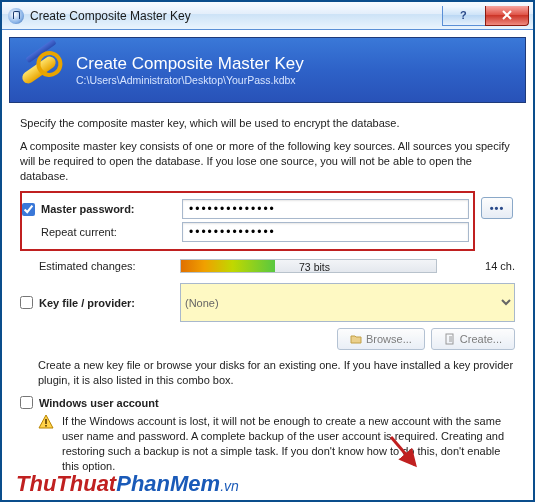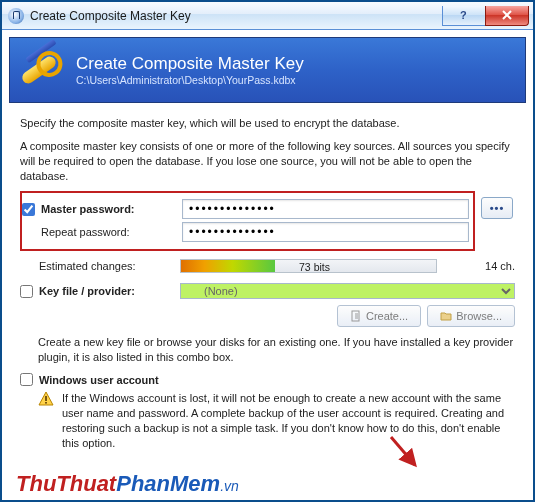--- a/index.html
+++ b/index.html
@@ -106,21 +106,21 @@
     padding-left:6px;
   }
   .qbar-fill{
     position:absolute; left:0; top:0; bottom:0; width:37%;
     background:linear-gradient(to right,#e07000 0%,#f0a000 25%,#c0d800 55%,#58c840 100%);
   }
   .qbar-text{ position:absolute; width:100%; text-align:center; font-size:10.5px; top:0; line-height:14px; color:#222;}
   .qchars{ width:78px; text-align:right; font-size:11px; padding-left:8px;}
 
   .select-row select{
-    flex:1; height:16px; border:1px solid #a8b8cc; background:#bef264; font-size:11px; color:#666; padding:0 19px;
+    flex:1; height:39px; border:1px solid #a8b8cc; background:#fef9c3; font-size:11px; color:#666; padding:0 0;
   }
 
   .filebtns { display:flex; justify-content:flex-end; gap:6px; margin:6px 0 8px 0;}
   .btn {
     height:22px; padding:0 12px; font-size:11px;
     background:linear-gradient(#fdfdfd,#e6ecf5);
     border:1px solid #a8b8cc; border-radius:3px;
     display:inline-flex; align-items:center; gap:4px; color:#666;
   }
   .btn.disabled{ opacity:.85; }
@@ -189,21 +189,21 @@
         <div class="pwd-block">
           <div class="row">
             <span class="lbl bold">
               <input type="checkbox" checked="" style="">
               <label>Master password:</label>
             </span>
             <input class="pwd-input" type="text" value="••••••••••••••" style="">
           </div>
           <div class="row">
             <span class="lbl" style="padding-left:19px;">
-              <label>Repeat password:</label>
+              <label>Repeat current:</label>
             </span>
             <input class="pwd-input" type="text" value="••••••••••••••" style="">
           </div>
         </div>
       </div>
       <div style="width:40px; position:relative;">
         <div class="dots-btn" style="position:static; margin-top:6px; margin-left:6px;">•••</div>
       </div>
     </div>
 
@@ -224,30 +224,30 @@
         <label>Key file / provider:</label>
       </span>
       <select>
         <option>(None)</option>
       </select>
     </div>
 
     <div class="filebtns">
       <button class="btn disabled">
         <svg viewBox="0 0 12 12">
+            <path d="M1 3h4l1 1h5v6H1z" fill="#e8c878" stroke="#b89028"></path>
+          </svg>
+        <span>Browse...</span>
+      </button>
+      <button class="btn disabled">
+        <svg viewBox="0 0 12 12">
             <rect x="2" y="1" width="7" height="10" fill="none" stroke="#888"></rect>
             <path d="M5 4h3M5 6h3M5 8h3" stroke="#888"></path>
           </svg>
         <span>Create...</span>
-      </button>
-      <button class="btn disabled">
-        <svg viewBox="0 0 12 12">
-            <path d="M1 3h4l1 1h5v6H1z" fill="#e8c878" stroke="#b89028"></path>
-          </svg>
-        <span>Browse...</span>
       </button>
     </div>
 
     <p class="indent">Create a new key file or browse your disks for an existing one. If you have installed a key provider plugin, it is also listed in this combo box.</p>
 
     <div class="row" style="margin-top:4px;">
       <span class="lbl bold">
         <input type="checkbox" style="">
         <label>Windows user account</label>
       </span>

